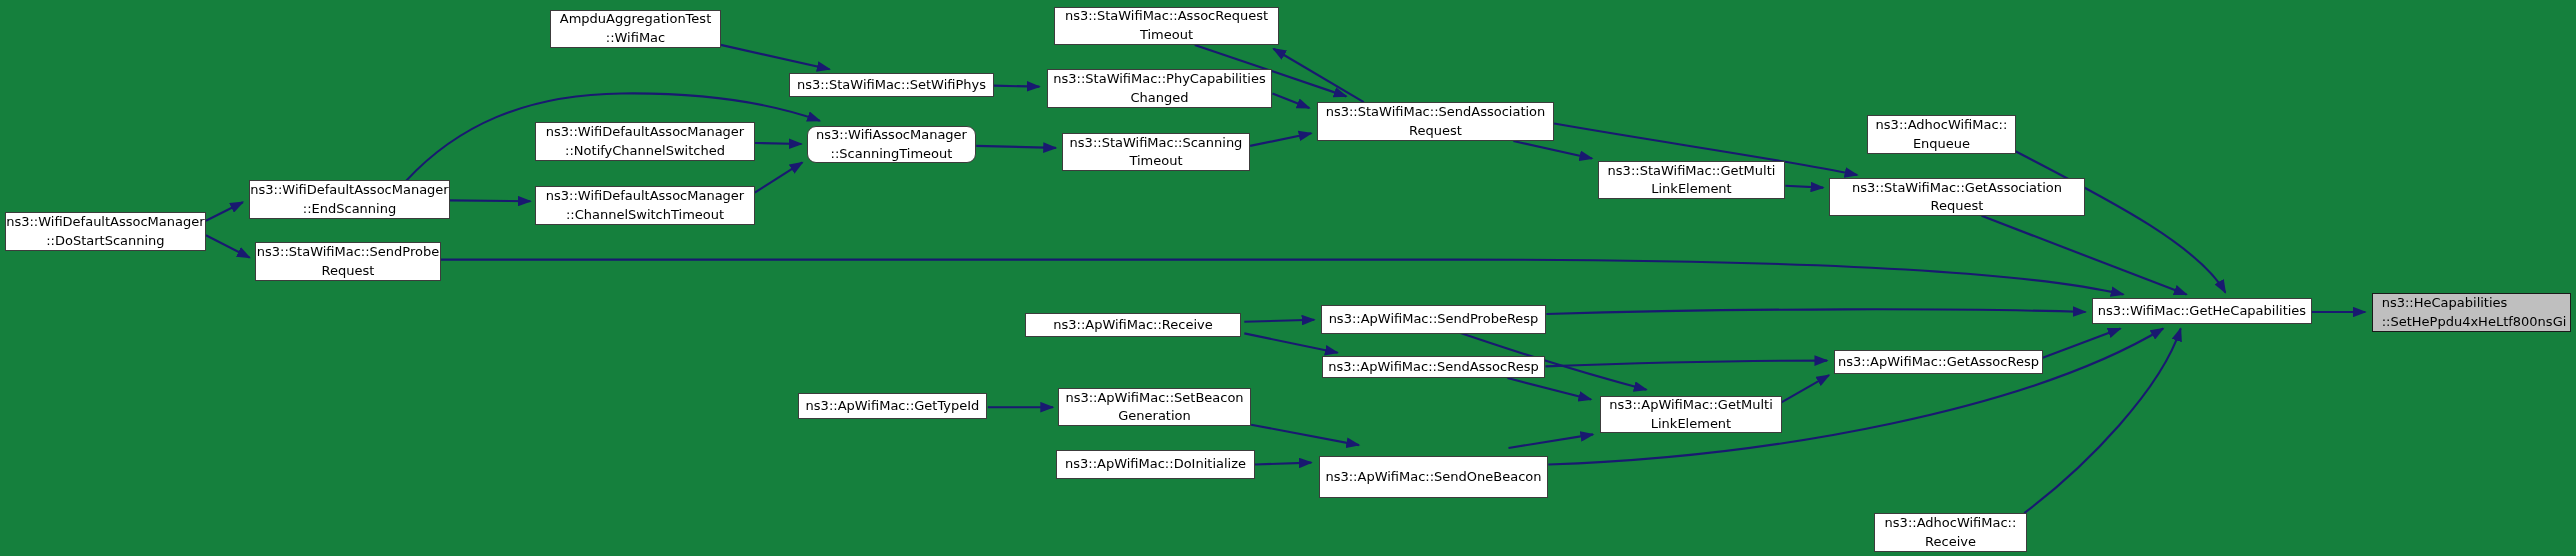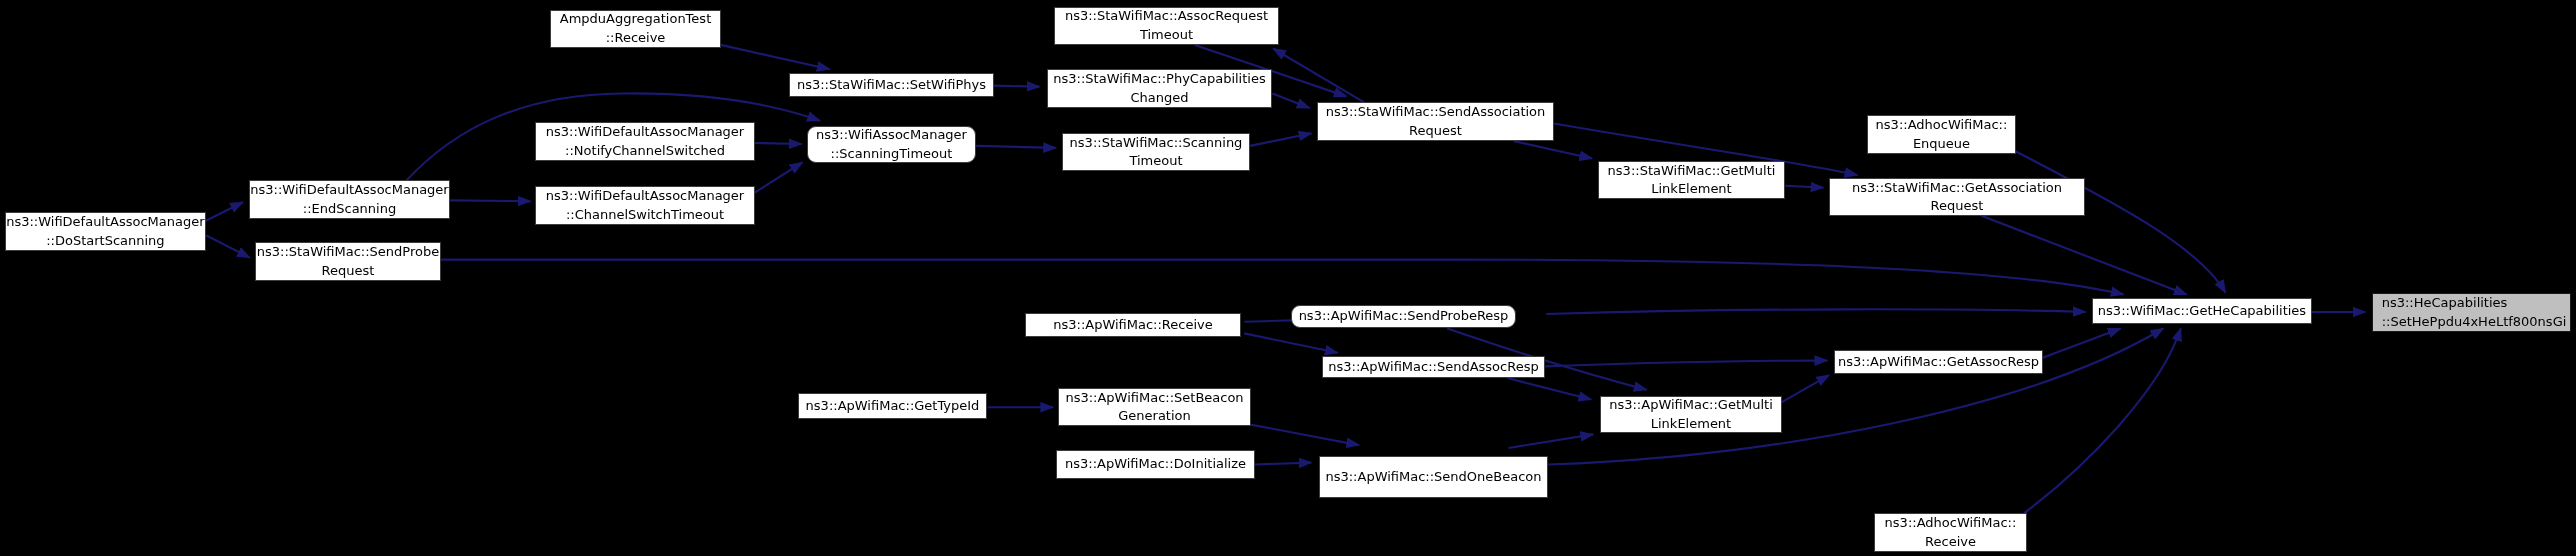--- a/index.html
+++ b/index.html
@@ -4,21 +4,21 @@
 <style>
   html, body {
     margin: 0;
     padding: 0;
     background: #ffffff;
   }
   #stage {
     position: relative;
     width: 2576px;
     height: 557px;
-    background: #000000;
+    background: #15803d;
     font-family: "DejaVu Sans", "Liberation Sans", sans-serif;
     overflow: hidden;
   }
   #edge-layer {
     position: absolute;
     left: 0; top: 0;
     width: 2576px; height: 557px;
   }
   .node {
     position: absolute;
@@ -97,21 +97,21 @@
         <path class="edge" d="M1292,478 L1350,476" marker-end="url(#arrowhead)"></path>
         <path class="edge" d="M1553,461 L1640,447" marker-end="url(#arrowhead)"></path>
         <path class="edge" d="M1594,478 C1830,470 2090,420 2227,338" marker-end="url(#arrowhead)"></path>
         <path class="edge" d="M2084,528 C2150,478 2225,400 2245,338" marker-end="url(#arrowhead)"></path>
         <path class="edge" d="M2380,321 L2435,321" marker-end="url(#arrowhead)"></path>
       </g>
   </svg>
   <div id="nodes">
       <div class="node" style="left: 550px; top: 9.7px; width: 171px; height: 38px;">
         <span class="line">AmpduAggregationTest</span>
-        <span class="line">::Receive</span>
+        <span class="line">::WifiMac</span>
       </div>
       <div class="node" style="left: 4.9px; top: 212px; width: 201px; height: 39px;">
         <span class="line">ns3::WifiDefaultAssocManager</span>
         <span class="line">::DoStartScanning</span>
       </div>
       <div class="node" style="left: 249px; top: 180px; width: 201px; height: 39px;">
         <span class="line">ns3::WifiDefaultAssocManager</span>
         <span class="line">::EndScanning</span>
       </div>
       <div class="node" style="left: 535px; top: 122px; width: 220px; height: 39px;">
@@ -164,21 +164,21 @@
       <div class="node" style="left: 2092px; top: 298px; width: 220px; height: 26px;">
         <span class="line">ns3::WifiMac::GetHeCapabilities</span>
       </div>
       <div class="node highlight" style="left: 2372px; top: 293px; width: 199px; height: 39px;">
         <span class="line">ns3::HeCapabilities</span>
         <span class="line">::SetHePpdu4xHeLtf800nsGi</span>
       </div>
       <div class="node" style="left: 1025px; top: 313px; width: 216px; height: 24px;">
         <span class="line">ns3::ApWifiMac::Receive</span>
       </div>
-      <div class="node" style="left: 1291px; top: 305px; width: 225px; height: 23px; border-radius: 9px;">
+      <div class="node" style="left: 1321px; top: 305px; width: 225px; height: 29px;">
         <span class="line">ns3::ApWifiMac::SendProbeResp</span>
       </div>
       <div class="node" style="left: 1322px; top: 356px; width: 223px; height: 22.3px;">
         <span class="line">ns3::ApWifiMac::SendAssocResp</span>
       </div>
       <div class="node" style="left: 1600px; top: 396px; width: 182px; height: 37px; text-align: right;">
         <span class="line">ns3::ApWifiMac::GetMulti</span>
         <span class="line">LinkElement</span>
       </div>
       <div class="node" style="left: 1834px; top: 350px; width: 209px; height: 24px;">

